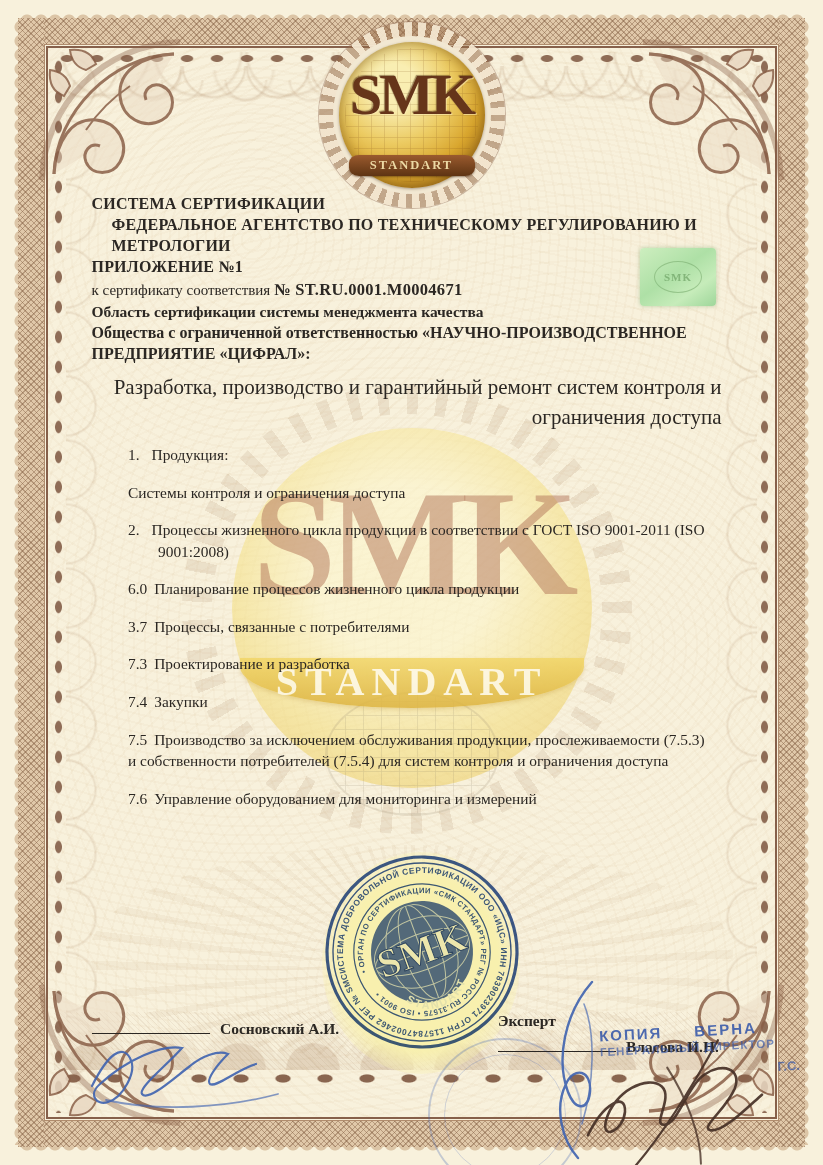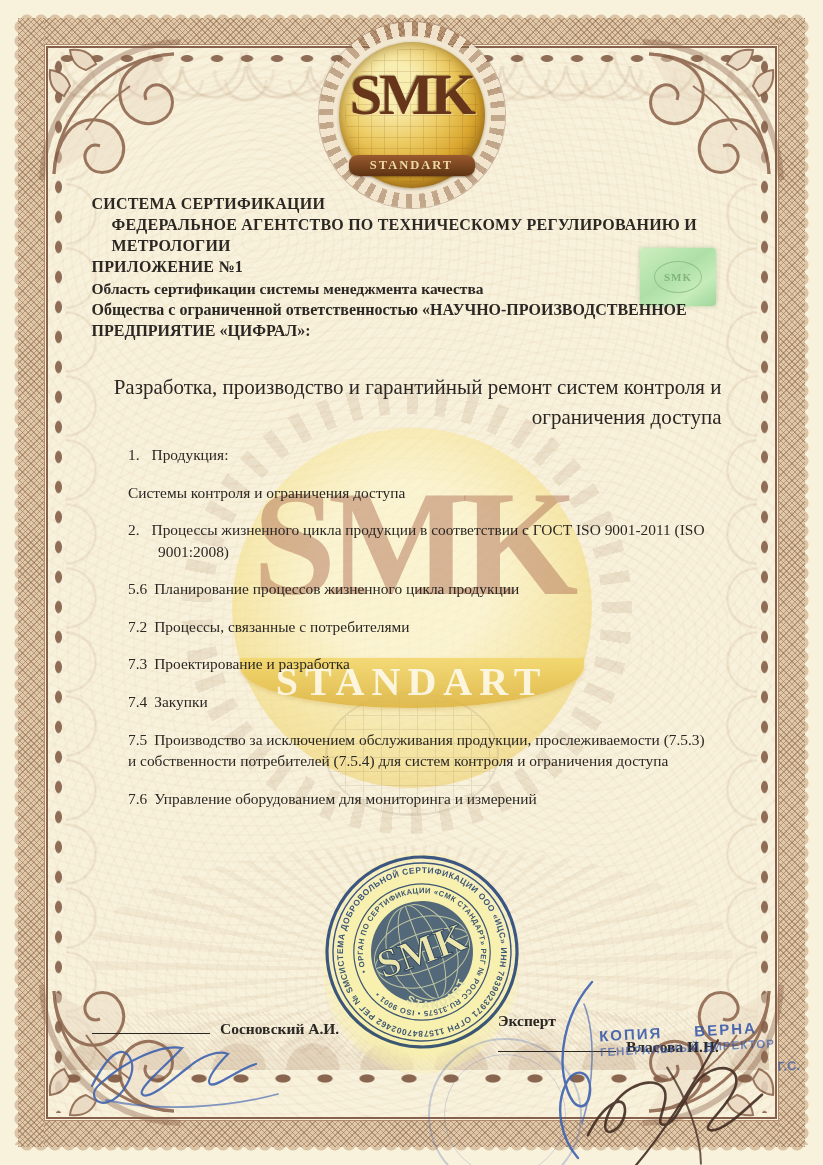--- a/index.html
+++ b/index.html
@@ -224,32 +224,36 @@
     <div class="wm-smk">SMK</div>
     <div class="wm-banner">STANDART</div>
     <div class="wm-globe"></div>
   </div>
 
   <div class="content">
     <div class="hdr">
       <div class="h-bold">СИСТЕМА СЕРТИФИКАЦИИ</div>
       <div class="h-bold agency">ФЕДЕРАЛЬНОЕ АГЕНТСТВО ПО ТЕХНИЧЕСКОМУ РЕГУЛИРОВАНИЮ И МЕТРОЛОГИИ</div>
       <div class="h-bold">ПРИЛОЖЕНИЕ №1</div>
+      <div class="certref">
+        <span>к сертификату соответствия</span>
+        <b>№ ST.RU.0001.M0004671</b>
+      </div>
       <div class="scopeline">Область сертификации системы менеджмента качества</div>
       <div class="company">Общества с ограниченной ответственностью «НАУЧНО-ПРОИЗВОДСТВЕННОЕ ПРЕДПРИЯТИЕ «ЦИФРАЛ»:</div>
     </div>
 
     <div class="scopedesc">Разработка, производство и гарантийный ремонт систем контроля и ограничения доступа</div>
 
     <div class="items">
       <div class="li hang"><span class="num">1.</span><span>Продукция:</span></div>
       <div class="li"><span>Системы контроля и ограничения доступа</span></div>
       <div class="li hang"><span class="num">2.</span><span>Процессы жизненного цикла продукции в соответствии с ГОСТ ISO 9001-2011 (ISO 9001:2008)</span></div>
-      <div class="li"><span class="num">5.6</span><span>Планирование процессов жизненного цикла продукции</span></div>
-      <div class="li"><span class="num">7.2</span><span>Процессы, связанные с потребителями</span></div>
+      <div class="li"><span class="num">6.0</span><span>Планирование процессов жизненного цикла продукции</span></div>
+      <div class="li"><span class="num">3.7</span><span>Процессы, связанные с потребителями</span></div>
       <div class="li"><span class="num">7.3</span><span>Проектирование и разработка</span></div>
       <div class="li"><span class="num">7.4</span><span>Закупки</span></div>
       <div class="li"><span class="num">7.5</span><span>Производство за исключением обслуживания продукции, прослеживаемости (7.5.3) и собственности потребителей (7.5.4) для систем контроля и ограничения доступа</span></div>
       <div class="li"><span class="num">7.6</span><span>Управление оборудованием для мониторинга и измерений</span></div>
     </div>
   </div>
 
   <div class="glow"></div>
   <div class="stamp2"></div>
   <svg class="stamp" viewBox="0 0 220 220">

